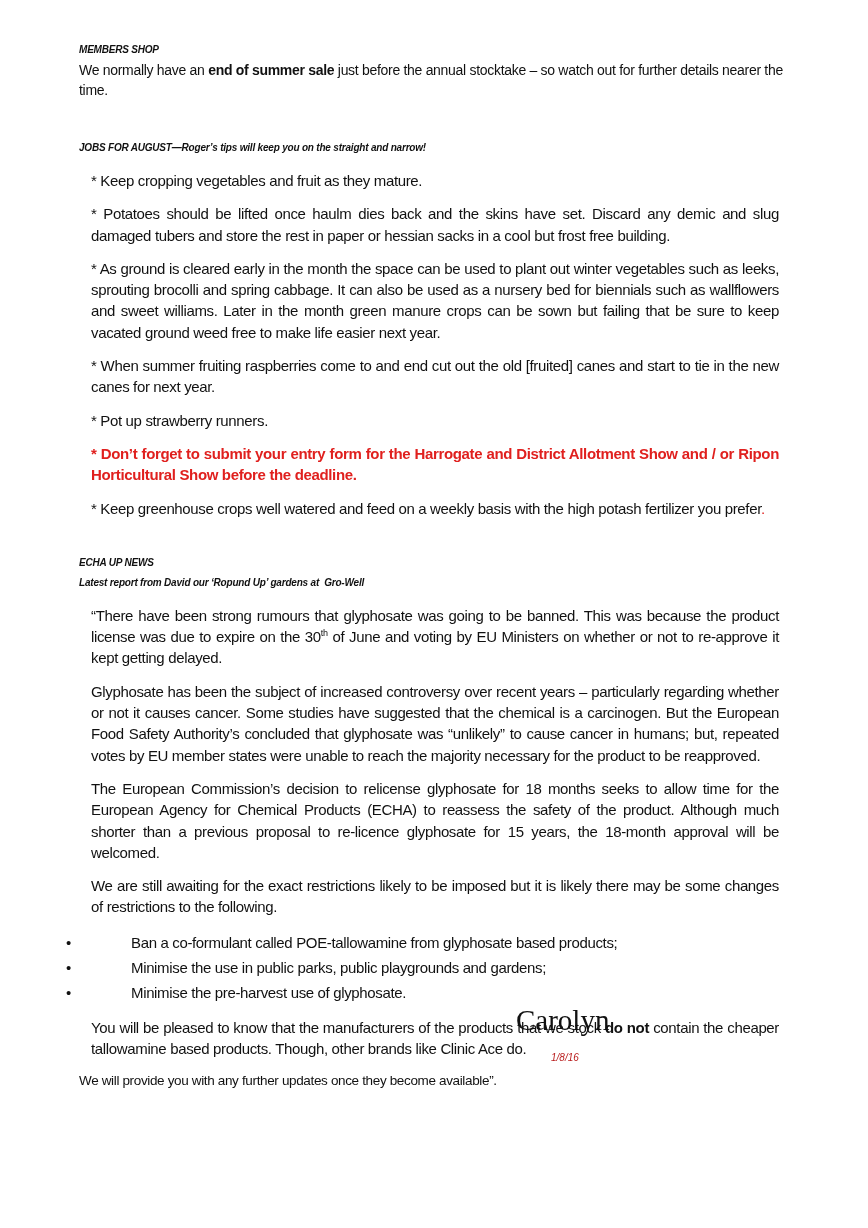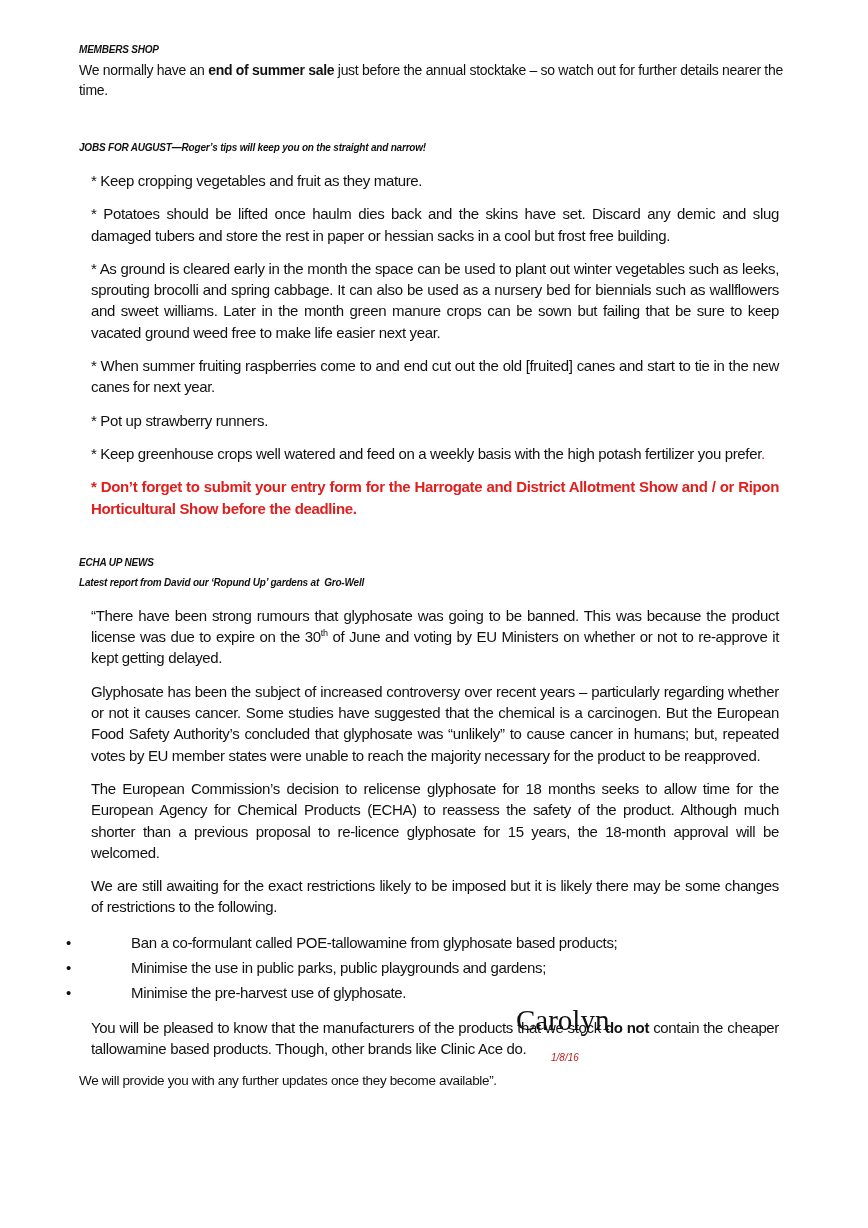--- a/index.html
+++ b/index.html
@@ -36,22 +36,22 @@
 
   <div class="gap1"></div>
 
   <section>
     <div class="h">JOBS FOR AUGUST—Roger’s tips will keep you on the straight and narrow!</div>
     <p class="p">* Keep cropping vegetables and fruit as they mature.</p>
     <p class="p">* Potatoes should be lifted once haulm dies back and the skins have set. Discard any demic and slug damaged tubers and store the rest in paper or hessian sacks in a cool but frost free building.</p>
     <p class="p">* As ground is cleared early in the month the space can be used to plant out winter vegetables such as leeks, sprouting brocolli and spring cabbage. It can also be used as a nursery bed for biennials such as wallflowers and sweet williams. Later in the month green manure crops can be sown but failing that be sure to keep vacated ground weed free to make life easier next year.</p>
     <p class="p">* When summer fruiting raspberries come to and end cut out the old [fruited] canes and start to tie in the new canes for next year.</p>
     <p class="p">* Pot up strawberry runners.</p>
+    <p class="p red">* Don’t forget to submit your entry form for the Harrogate and District Allotment Show and / or Ripon Horticultural Show before the deadline.</p>
     <p class="p"><span>* Keep greenhouse crops well watered and feed on a weekly basis with the high potash fertilizer you prefer</span><span class="red" style="font-weight:normal">.</span></p>
-    <p class="p red">* Don’t forget to submit your entry form for the Harrogate and District Allotment Show and / or Ripon Horticultural Show before the deadline.</p>
   </section>
 
   <div class="gap2"></div>
 
   <section>
     <div class="h">ECHA UP NEWS</div>
     <div class="h" style="white-space:pre;">Latest report from David our ‘Ropund Up’ gardens at  Gro-Well</div>
     <p class="p"><span>“There have been strong rumours that glyphosate was going to be banned. This was because the product license was due to expire on the 30</span><sup style="font-size:9px;line-height:0;">th</sup><span> of June and voting by EU Ministers on whether or not to re-approve it kept getting delayed.</span></p>
     <p class="p">Glyphosate has been the subject of increased controversy over recent years – particularly regarding whether or not it causes cancer. Some studies have suggested that the chemical is a carcinogen. But the European Food Safety Authority’s concluded that glyphosate was “unlikely” to cause cancer in humans; but, repeated votes by EU member states were unable to reach the majority necessary for the product to be reapproved.</p>
     <p class="p">The European Commission’s decision to relicense glyphosate for 18 months seeks to allow time for the European Agency for Chemical Products (ECHA) to reassess the safety of the product. Although much shorter than a previous proposal to re-licence glyphosate for 15 years, the 18-month approval will be welcomed.</p>

